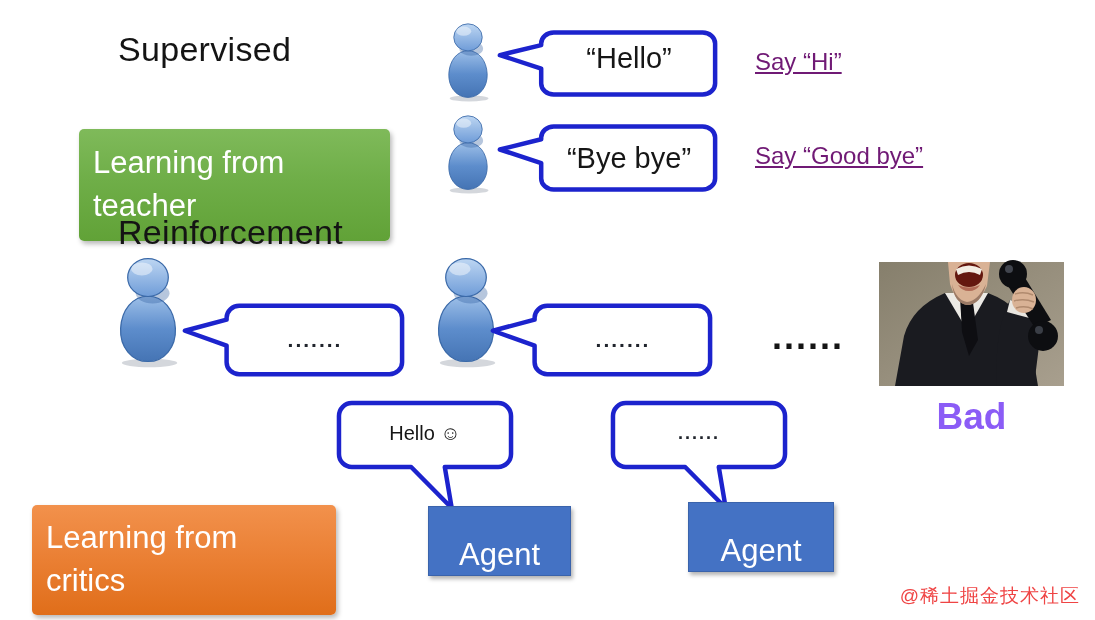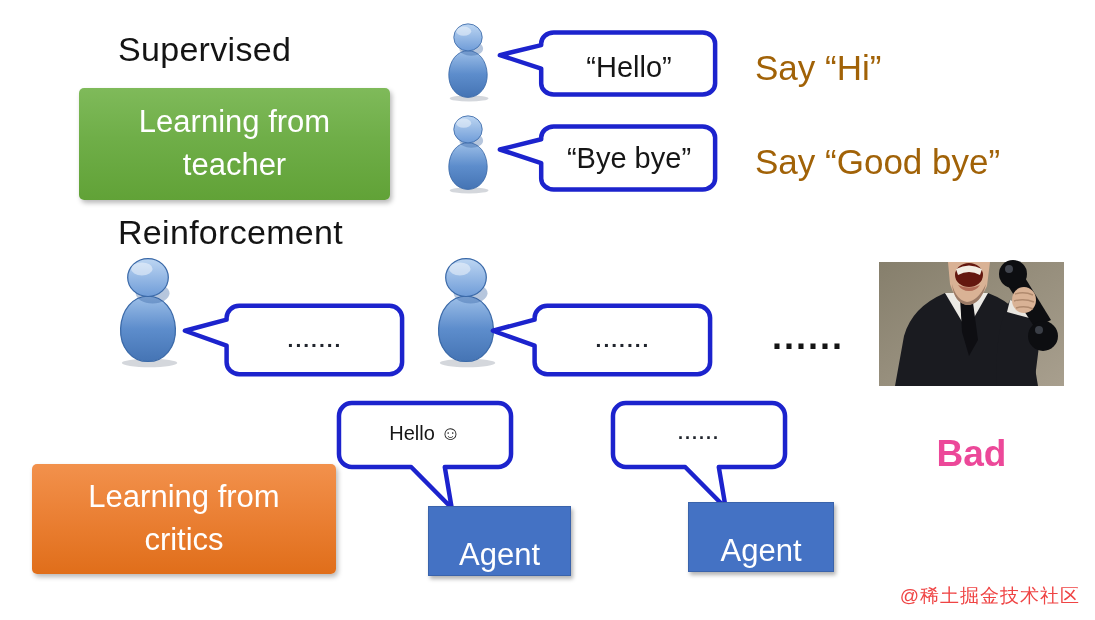--- a/index.html
+++ b/index.html
@@ -1,33 +1,33 @@
 <!DOCTYPE html>
 <html><head>
 <meta charset="utf-8">
 <style>
   html,body{margin:0;padding:0;background:#ffffff;}
   .slide{position:relative;width:1095px;height:620px;background:#ffffff;overflow:hidden;
          font-family:"Liberation Sans",sans-serif;color:#151515;}
   .abs{position:absolute;}
   .sec-title{font-size:34px;font-weight:400;color:#141414;letter-spacing:0.3px;}
-  .label-box{display:flex;align-items:center;justify-content:center;text-align:center;
+  .label-box{display:flex;align-items:center;justify-content:center;
              color:#ffffff;font-size:31px;line-height:1.38;border-radius:5px;
-             box-shadow:2px 3px 5px rgba(0,0,0,0.28);padding:4px 14px;box-sizing:border-box;}
+             box-shadow:2px 3px 5px rgba(0,0,0,0.28);padding:4px 14px;box-sizing:border-box;margin-top:41px;}
   .green-box{background:linear-gradient(180deg,#7fba5a 0%,#6fae48 45%,#61a237 100%);}
   .orange-box{background:linear-gradient(180deg,#f2914c 0%,#ea7f33 50%,#e06e1a 100%);}
   .bubble-text{display:flex;align-items:center;justify-content:center;text-align:center;
                font-size:29px;color:#161616;}
   .dots-small{font-size:21px;font-weight:700;letter-spacing:2px;color:#20242c;}
-  .instruction{font-size:35px;color:#a16207;white-space:nowrap;}
+  .instruction{font-size:24px;color:#701a75;white-space:nowrap;text-decoration:underline;}
   .ellipsis-big{font-size:36px;font-weight:700;letter-spacing:2px;color:#141414;}
   .agent-box{display:flex;align-items:center;justify-content:center;background:#4472c4;
              border:1px solid #3a63ab;box-shadow:2px 3px 4px rgba(0,0,0,0.3);
              color:#ffffff;font-size:31px;padding-top:28px;box-sizing:border-box;}
-  .bad-label{font-size:37px;font-weight:700;color:#ec4899;text-align:center;margin-top:37px;}
+  .bad-label{font-size:37px;font-weight:700;color:#8b5cf6;text-align:center;}
   .watermark{font-size:19px;color:#ef4444;text-align:right;letter-spacing:1px;}
   svg.stretch{display:block;}
 </style>
 </head>
 <body>
 
 <div class="slide">
 
   <svg width="0" height="0" style="position:absolute" aria-hidden="true">
     <defs>
@@ -63,21 +63,21 @@
   <div class="abs sec-title" style="left:118px;top:30px;">Supervised</div>
 
   <div class="abs label-box green-box" style="left:79px;top:88px;width:311px;height:112px;">Learning from teacher</div>
 
   <svg class="abs stretch" style="left:440px;top:22px;width:56px;height:80px;" preserveAspectRatio="none">
       <use href="#person"></use>
     </svg>
   <svg class="abs stretch" style="left:497px;top:30px;width:221px;height:67px;" preserveAspectRatio="none">
       <use href="#bubbleL"></use>
     </svg>
-  <div class="abs bubble-text" style="left:541px;top:37px;width:176px;height:61px;">“Hello”</div>
+  <div class="abs bubble-text" style="left:541px;top:28px;width:176px;height:61px;">“Hello”</div>
   <div class="abs instruction" style="left:755px;top:48px;">Say “Hi”</div>
 
   <svg class="abs stretch" style="left:440px;top:114px;width:56px;height:80px;" preserveAspectRatio="none">
       <use href="#person"></use>
     </svg>
   <svg class="abs stretch" style="left:497px;top:124px;width:221px;height:68px;" preserveAspectRatio="none">
       <use href="#bubbleL"></use>
     </svg>
   <div class="abs bubble-text" style="left:541px;top:127px;width:176px;height:62px;">“Bye bye”</div>
   <div class="abs sec-title" style="left:118px;top:213px;">Reinforcement</div>

